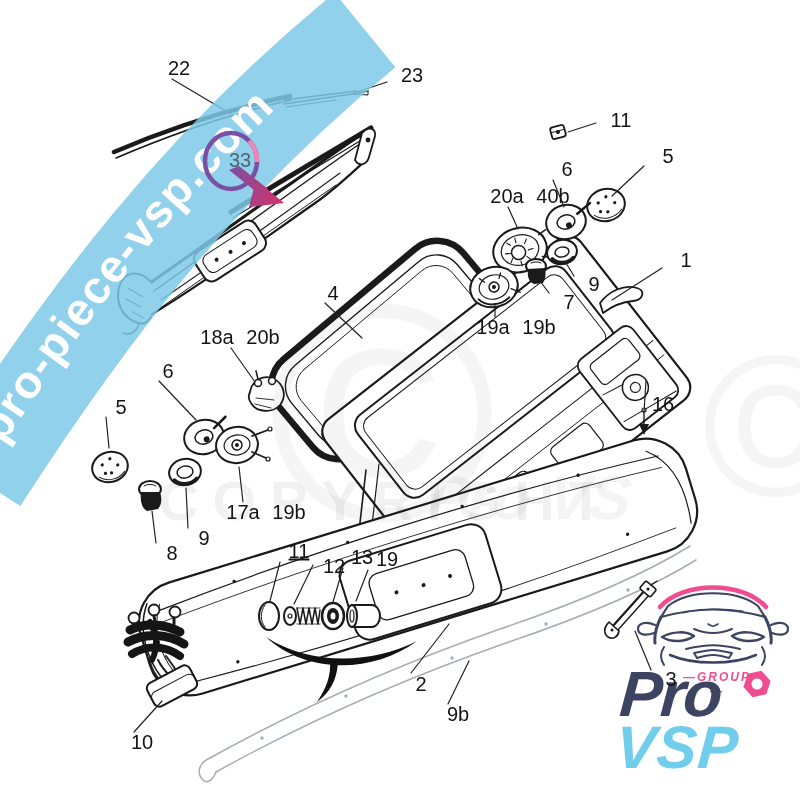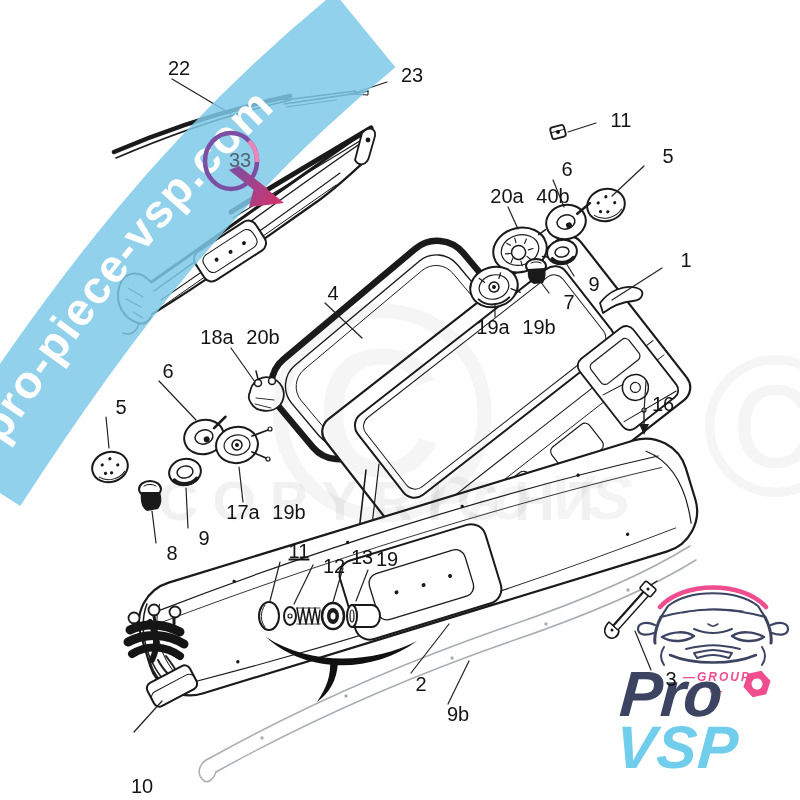--- a/index.html
+++ b/index.html
@@ -399,18 +399,18 @@
       <div class="part-label" style="left: 224px; top: 337px;">18a 20b</div>
       <div class="part-label" style="left: 152px; top: 371px;">6</div>
       <div class="part-label" style="left: 105px; top: 407px;">5</div>
       <div class="part-label" style="left: 250px; top: 512px;">17a 19b</div>
       <div class="part-label" style="left: 188px; top: 538px;">9</div>
       <div class="part-label" style="left: 156px; top: 553px;">8</div>
       <div class="part-label" style="left: 283px; top: 551px; text-decoration: underline;">11</div>
       <div class="part-label" style="left: 318px; top: 554px; margin-top: 12px;">12</div>
       <div class="part-label" style="left: 346px; top: 557px; text-align: right;">13</div>
       <div class="part-label" style="left: 371px; top: 559px;">19</div>
-      <div class="part-label" style="left: 126px; top: 742px; margin-top: 44px;">10</div>
+      <div class="part-label" style="left: 126px; top: 742px;">10</div>
       <div class="part-label" style="left: 405px; top: 684px;">2</div>
       <div class="part-label" style="left: 442px; top: 714px;">9b</div>
       <div class="part-label" style="left: 655px; top: 679px;">3</div>
     </div>
 </div>
 
 </body></html>

